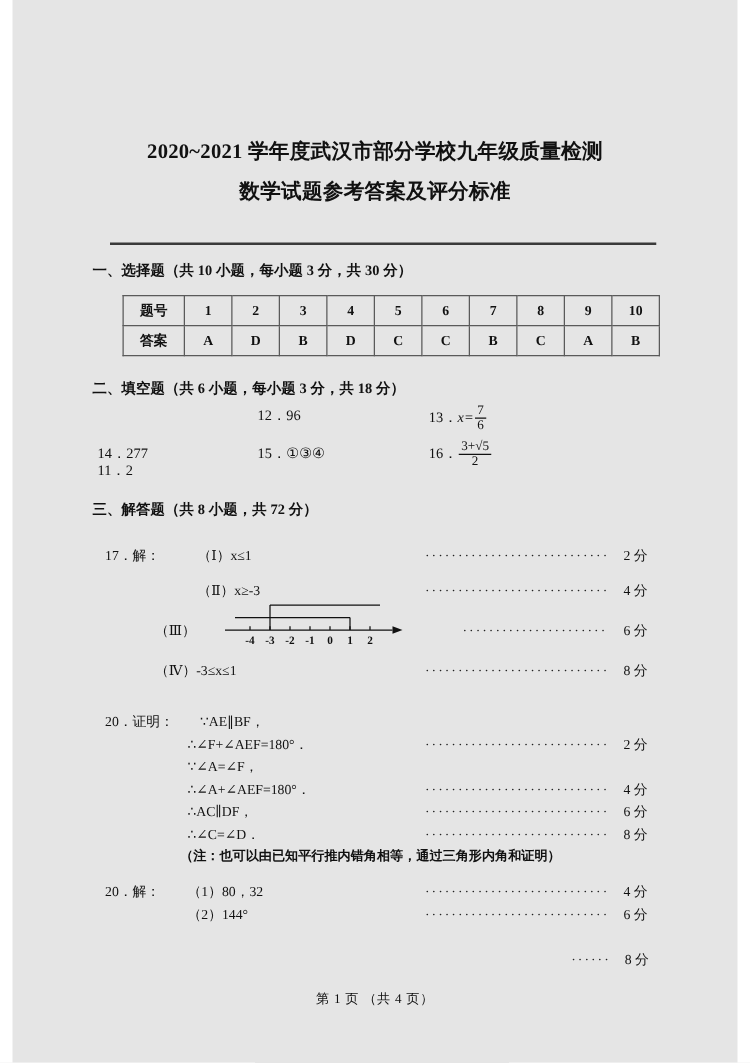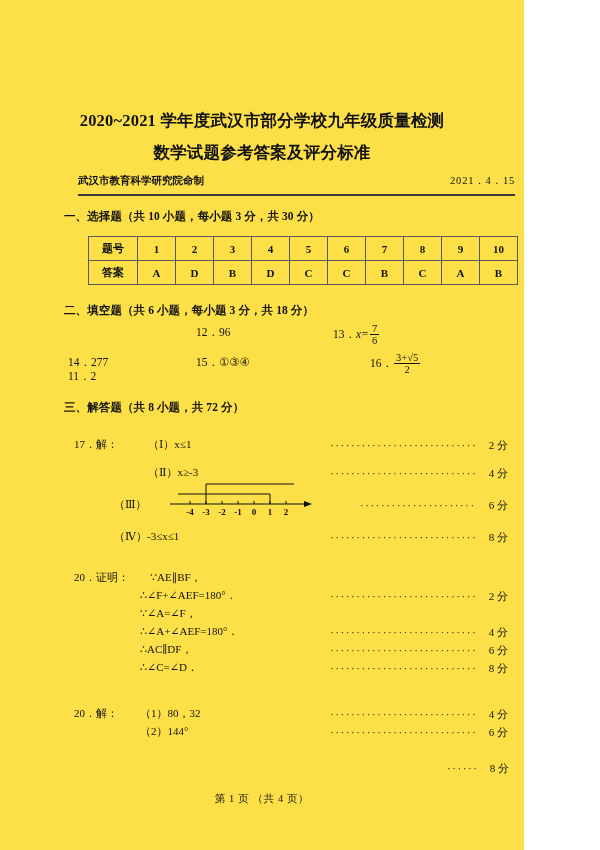--- a/index.html
+++ b/index.html
@@ -10,24 +10,24 @@
   body {
     width: 600px;
     height: 850px;
     position: relative;
     font-family: "Liberation Serif", "DejaVu Serif", serif;
     color: #111111;
     overflow: hidden;
   }
   .page {
     position: absolute;
-    left: 0; top: 0;
-    width: 524px;
+    left: 10px; top: 0;
+    width: 580px;
     height: 850px;
-    background: #fde047;
+    background: #e5e5e5;
   }
 
   
   .doc-title {
     position: absolute;
     left: 0; right: 0;
     text-align: center;
     font-weight: bold;
     font-size: 16.5px;
     letter-spacing: 0.2px;
@@ -173,24 +173,20 @@
   }
 </style>
 </head>
 <body>
 
 <div class="page">
 
   <div class="doc-title line1">2020~2021 学年度武汉市部分学校九年级质量检测</div>
   <div class="doc-title line2">数学试题参考答案及评分标准</div>
 
-  <div class="byline-row">
-    <span>武汉市教育科学研究院命制</span>
-    <span class="byline-date">2021．4．15</span>
-  </div>
   <div class="header-rule"></div>
 
   <div class="section-heading" style="top:209px;">一、选择题（共 10 小题，每小题 3 分，共 30 分）</div>
 
   <table class="ans-table">
     <tbody>
         <tr>
       <td class="rowhead">题号</td>
       <td>1</td>
       <td>2</td>
@@ -233,21 +229,21 @@
       <span class="den">6</span>
     </span>
   </div>
 
   <div class="fill-item" style="left:68px; top:355px;">
     <span class="fill-num">14．</span><span class="fill-num">277</span>
   </div>
   <div class="fill-item" style="left:196px; top:355px;">
     <span class="fill-num">15．</span><span>①③④</span>
   </div>
-  <div class="fill-item" style="left:333px; top:352px;margin-left:37px;">
+  <div class="fill-item" style="left:333px; top:352px;">
     <span class="fill-num">16．</span><span class="frac">
       <span class="num">3+√5</span>
       <span class="den">2</span>
     </span>
   </div>
 
   <div class="section-heading" style="top:400px;">三、解答题（共 8 小题，共 72 分）</div>
 
   <div class="qnum" style="left:74px; top:437px;">17．解：</div>
   <div class="sol-line" style="left:148px; top:437px;">（Ⅰ）x≤1</div>
@@ -325,20 +321,21 @@
     <span class="dots">····························································</span>
     <span class="score">6 分</span>
   </div>
 
   <div class="sol-line" style="left:140px; top:660px;">∴∠C=∠D．</div>
   <div class="leader" style="left:330px; top:660px; width:178px;">
     <span class="dots">····························································</span>
     <span class="score">8 分</span>
   </div>
 
+  <div class="note-line" style="left:134px; top:678px;">（注：也可以由已知平行推内错角相等，通过三角形内角和证明）</div>
 
   <div class="qnum" style="left:74px; top:706px;">20．解：</div>
   <div class="sol-line" style="left:140px; top:706px;">（1）80，32</div>
   <div class="leader" style="left:330px; top:706px; width:178px;">
     <span class="dots">····························································</span>
     <span class="score">4 分</span>
   </div>
 
   <div class="sol-line" style="left:140px; top:724px;">（2）144°</div>
   <div class="leader" style="left:330px; top:724px; width:178px;">

